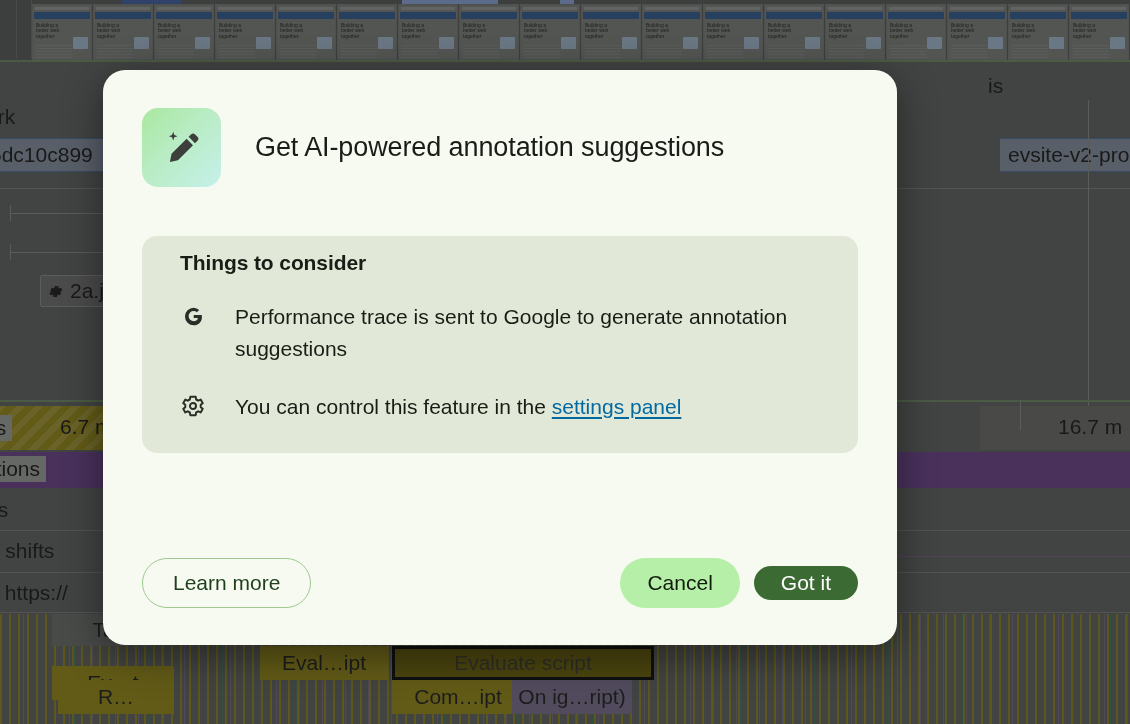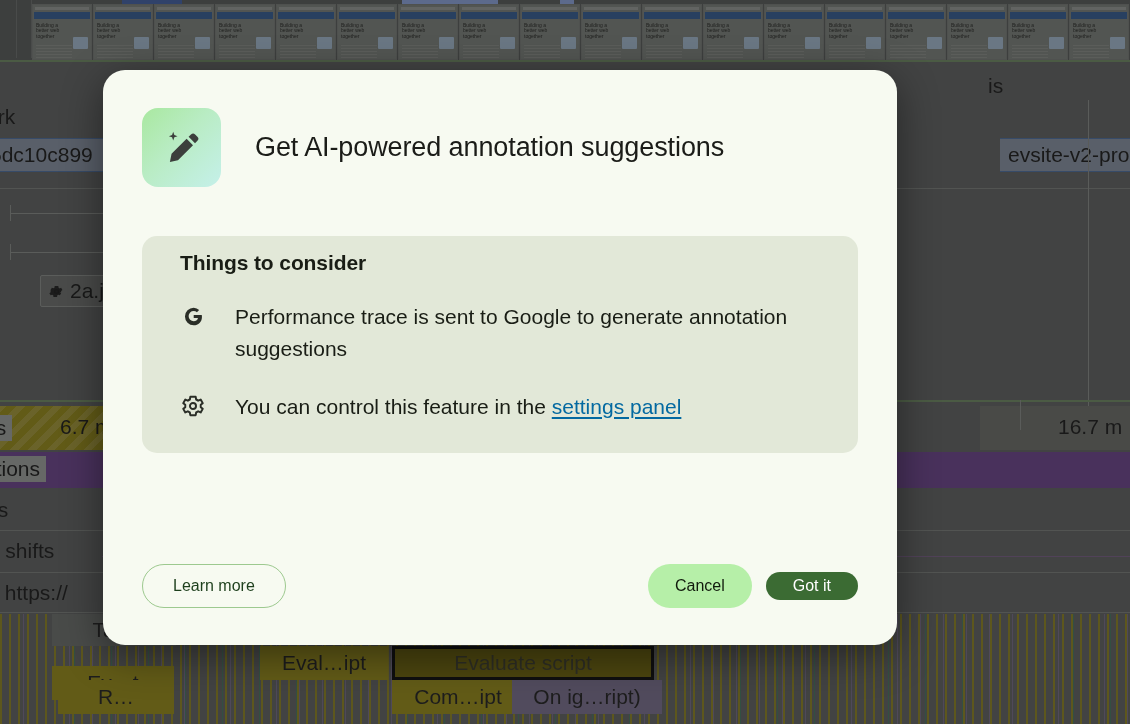--- a/index.html
+++ b/index.html
@@ -109,21 +109,21 @@
   .consider-item { display:flex; align-items:flex-start; gap:29px; }
   .ci-icon { width:26px; height:26px; flex:0 0 auto; margin-top:2px; display:flex; align-items:center; justify-content:center; }
   .ci-text { font-size:21px; line-height:32px; color:#191d15; max-width:630px; }
   .settings-link { color:#0369a1; text-decoration:underline; text-underline-offset:3px; }
 
   .dlg-footer {
     margin-top:auto; padding-bottom:37px; display:flex; align-items:center;
   }
   .btn {
     font-family:"Liberation Sans", sans-serif;
-    font-size:16px; border-radius:100px; cursor:pointer;
+    font-size:21px; border-radius:100px; cursor:pointer;
     display:inline-flex; align-items:center; justify-content:center;
     white-space:nowrap; border:none;
   }
   .btn-learn {
     padding:12px 30px; background:transparent; color:#1d3f1c;
     border:1px solid #9dc98f;
   }
   .btn-cancel {
     padding:13px 27px; background:#B6EFA8; color:#111a0c; margin-left:auto;
   }
@@ -325,21 +325,21 @@
     <div class="noise"></div>
     <div class="fblock f-yellow" style="left:52px; width:122px;margin-top:20px;">Ev…t</div>
     <div class="fblock f-yellow" style="left:260px; width:128px;">Eval…ipt</div>
     <div class="fblock f-sel" style="left:392px; width:262px;">Evaluate script</div>
   </div>
 
   <div class="flame-row" style="top:680px; height:34px;">
     <div class="noise"></div>
     <div class="fblock f-yellow" style="left:58px; width:116px;">R…</div>
     <div class="fblock f-yellow" style="left:392px; width:132px;">Com…ipt</div>
-    <div class="fblock f-purple" style="left:512px; width:150px;">On ig…ript)</div>
+    <div class="fblock f-purple" style="left:512px; width:120px;">On ig…ript)</div>
   </div>
 
   <div class="flame-row" style="top:714px; height:10px;">
     <div class="noise"></div>
   </div>
 </div>
 
 <div id="scrim"></div>
 
 <div id="dialog" role="dialog">

